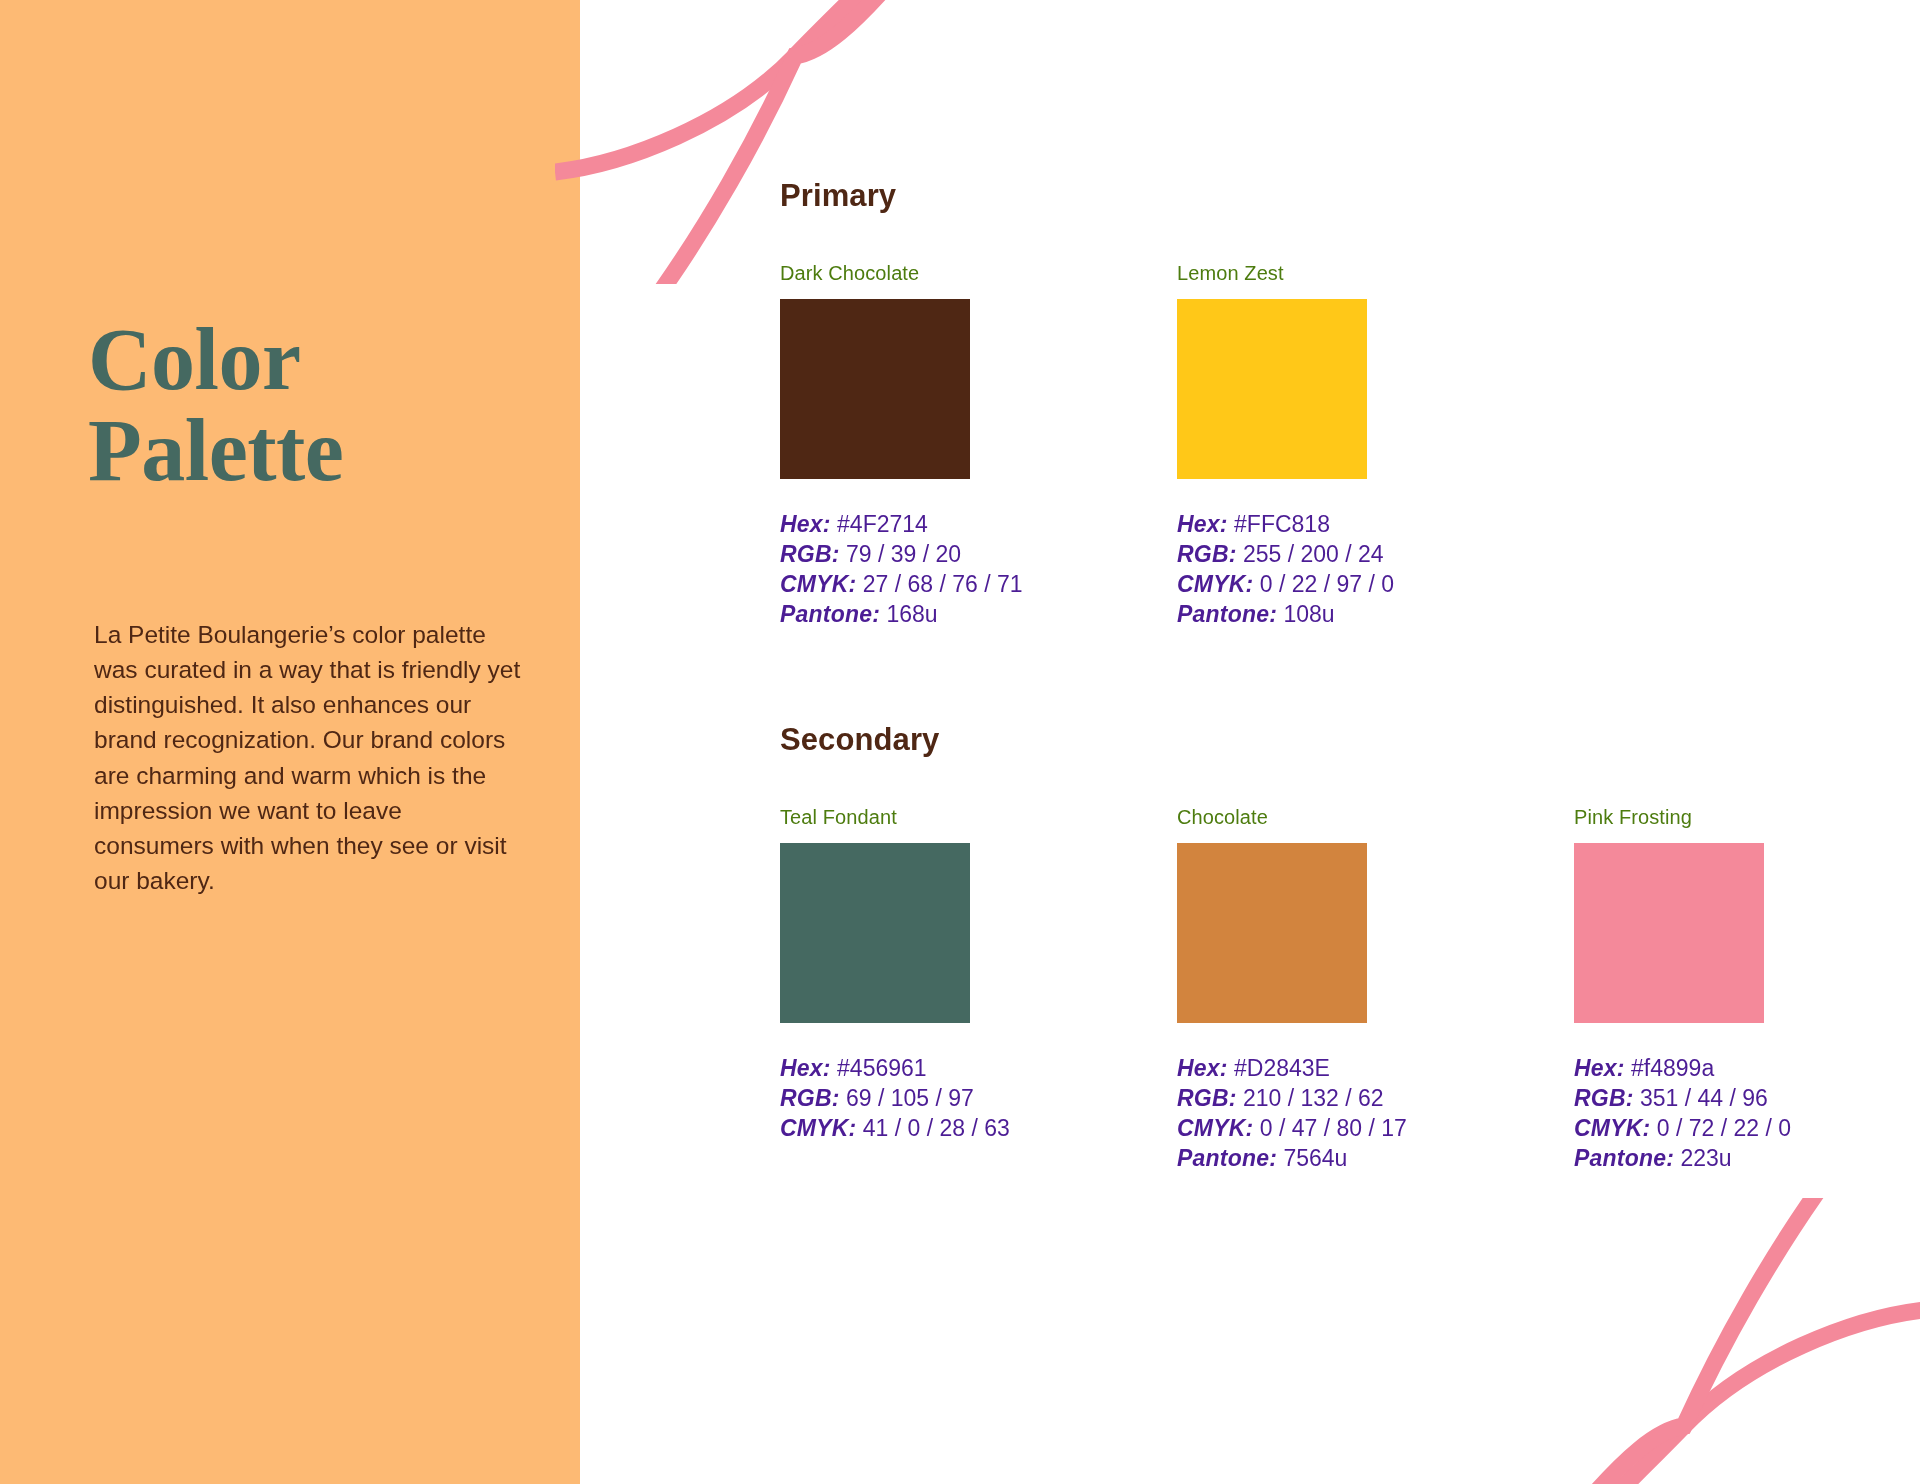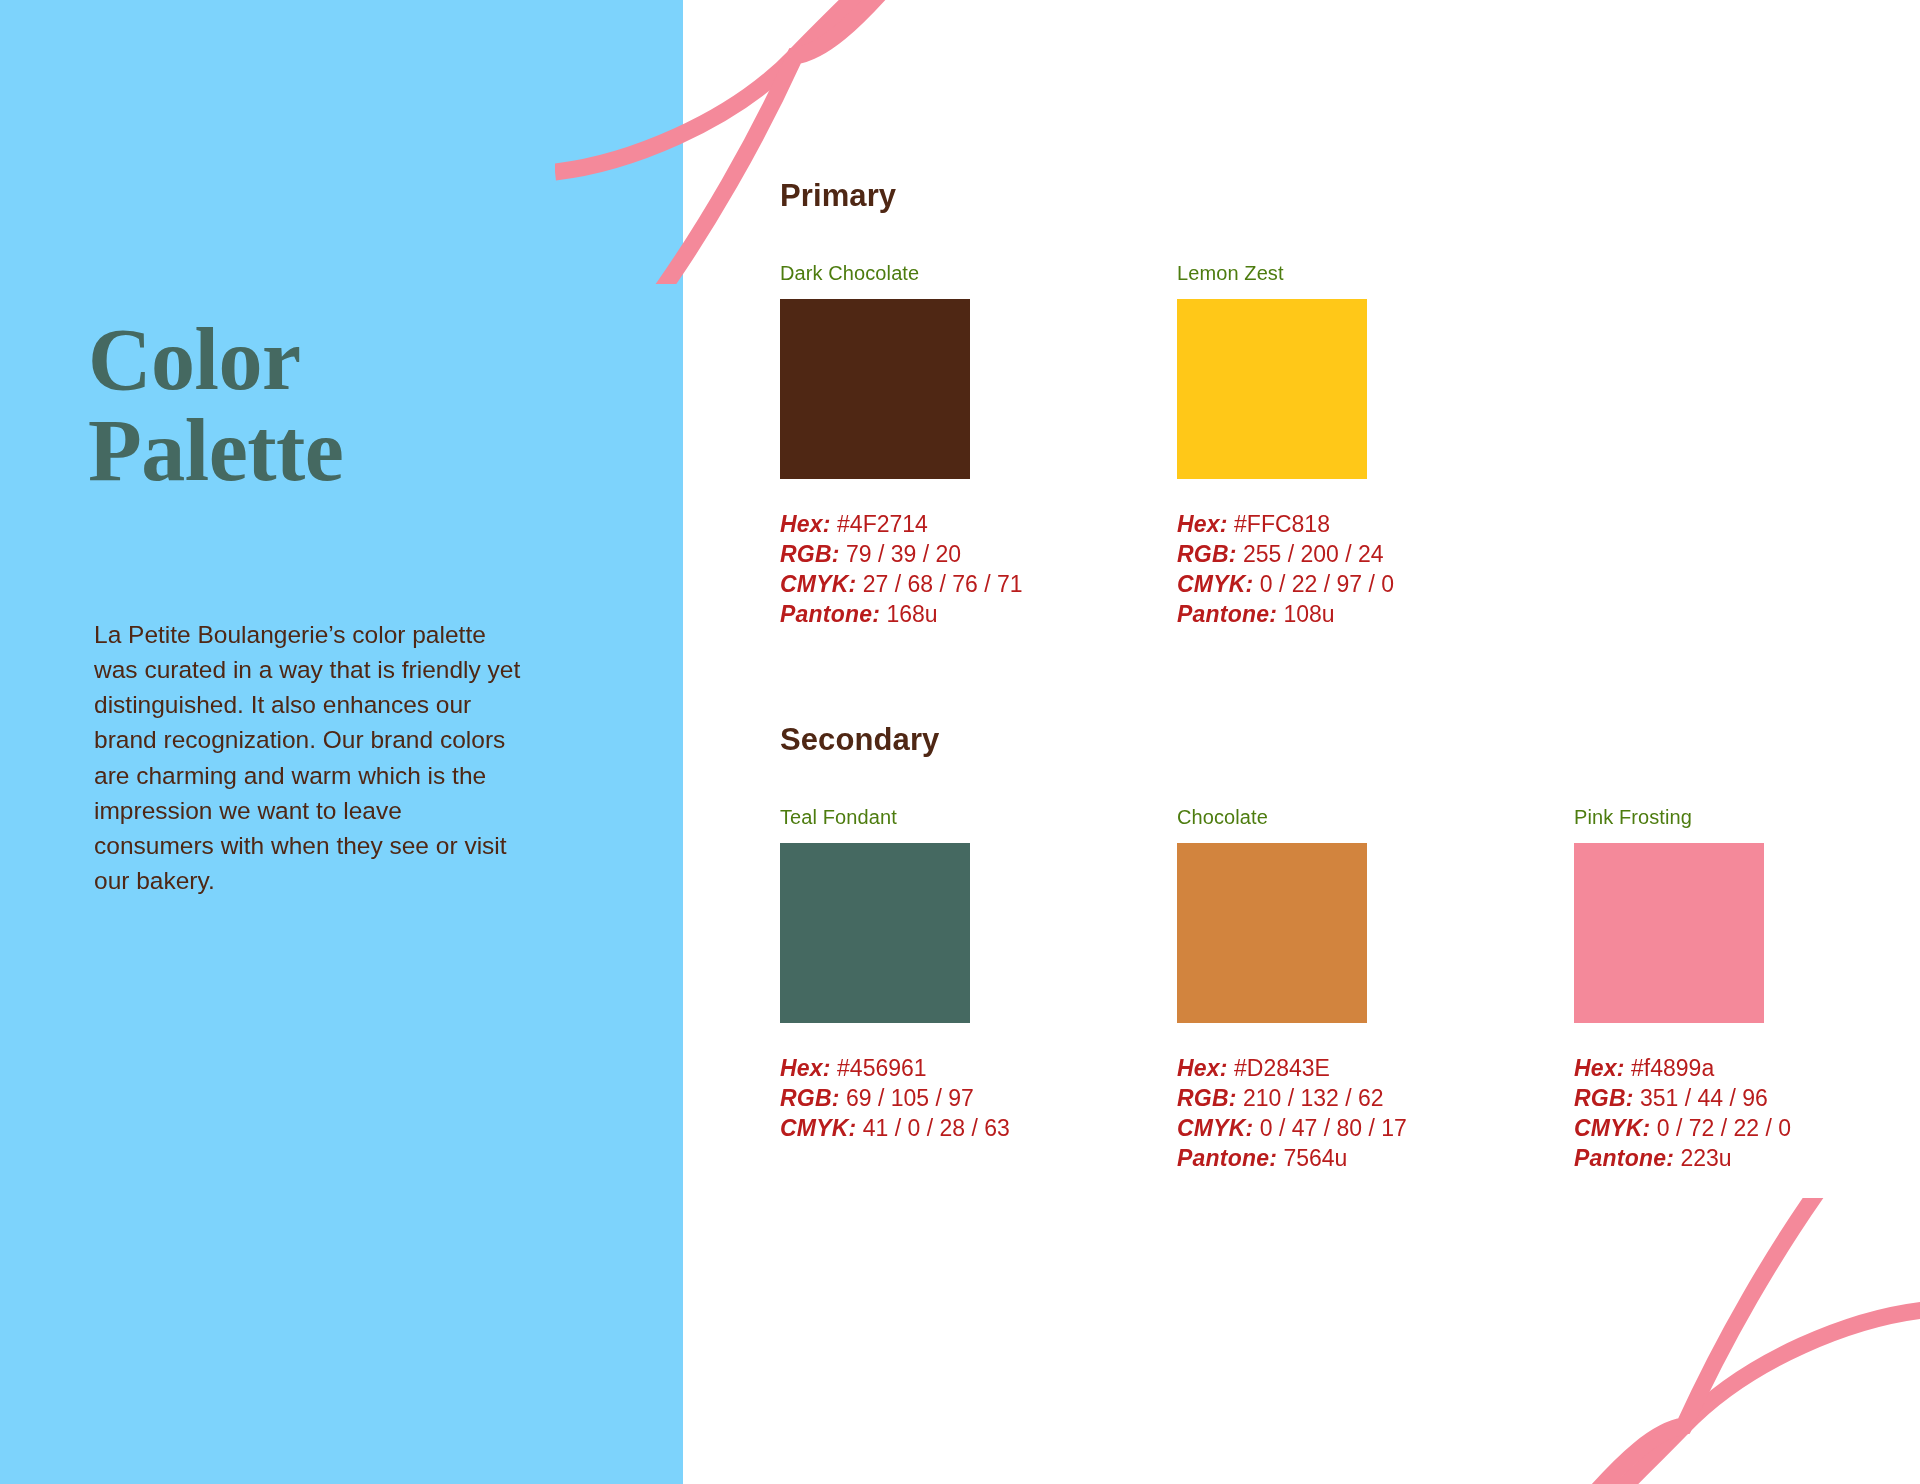--- a/index.html
+++ b/index.html
@@ -7,22 +7,22 @@
     width:1920px;height:1484px;
     background:#ffffff;
     font-family:"Liberation Sans", sans-serif;
     overflow:hidden;
     position:relative;
   }
   #page{position:relative;width:1920px;height:1484px;background:#fff;overflow:hidden;}
 
   
   .left-panel{
-    position:absolute;left:0;top:0;width:683px;height:1484px;
-    background:#7dd3fc;
+    position:absolute;left:0;top:0;width:580px;height:1484px;
+    background:#fdba74;
   }
   .title{
     position:absolute;left:88px;top:315px;width:460px;
     font-family:"Liberation Serif", serif;
     font-weight:700;
     font-size:88px;
     line-height:1.03;
     color:#456961;
     letter-spacing:-0.5px;
   }
@@ -61,21 +61,21 @@
     margin:0 0 14px 0;letter-spacing:0.1px;
   }
   .swatch-chip{
     width:190px;height:180px;display:block;
     border:0;
   }
   .swatch-specs{
     margin-top:31px;
     font-size:23px;
     line-height:1.30;
-    color:#b91c1c;
+    color:#4c1d95;
     white-space:nowrap;
   }
   .spec-line{display:block;}
   .spec-key{
     font-weight:700;font-style:italic;
     letter-spacing:0.2px;
   }
   .spec-val{font-weight:400;font-style:normal;}
 </style>
 </head>

